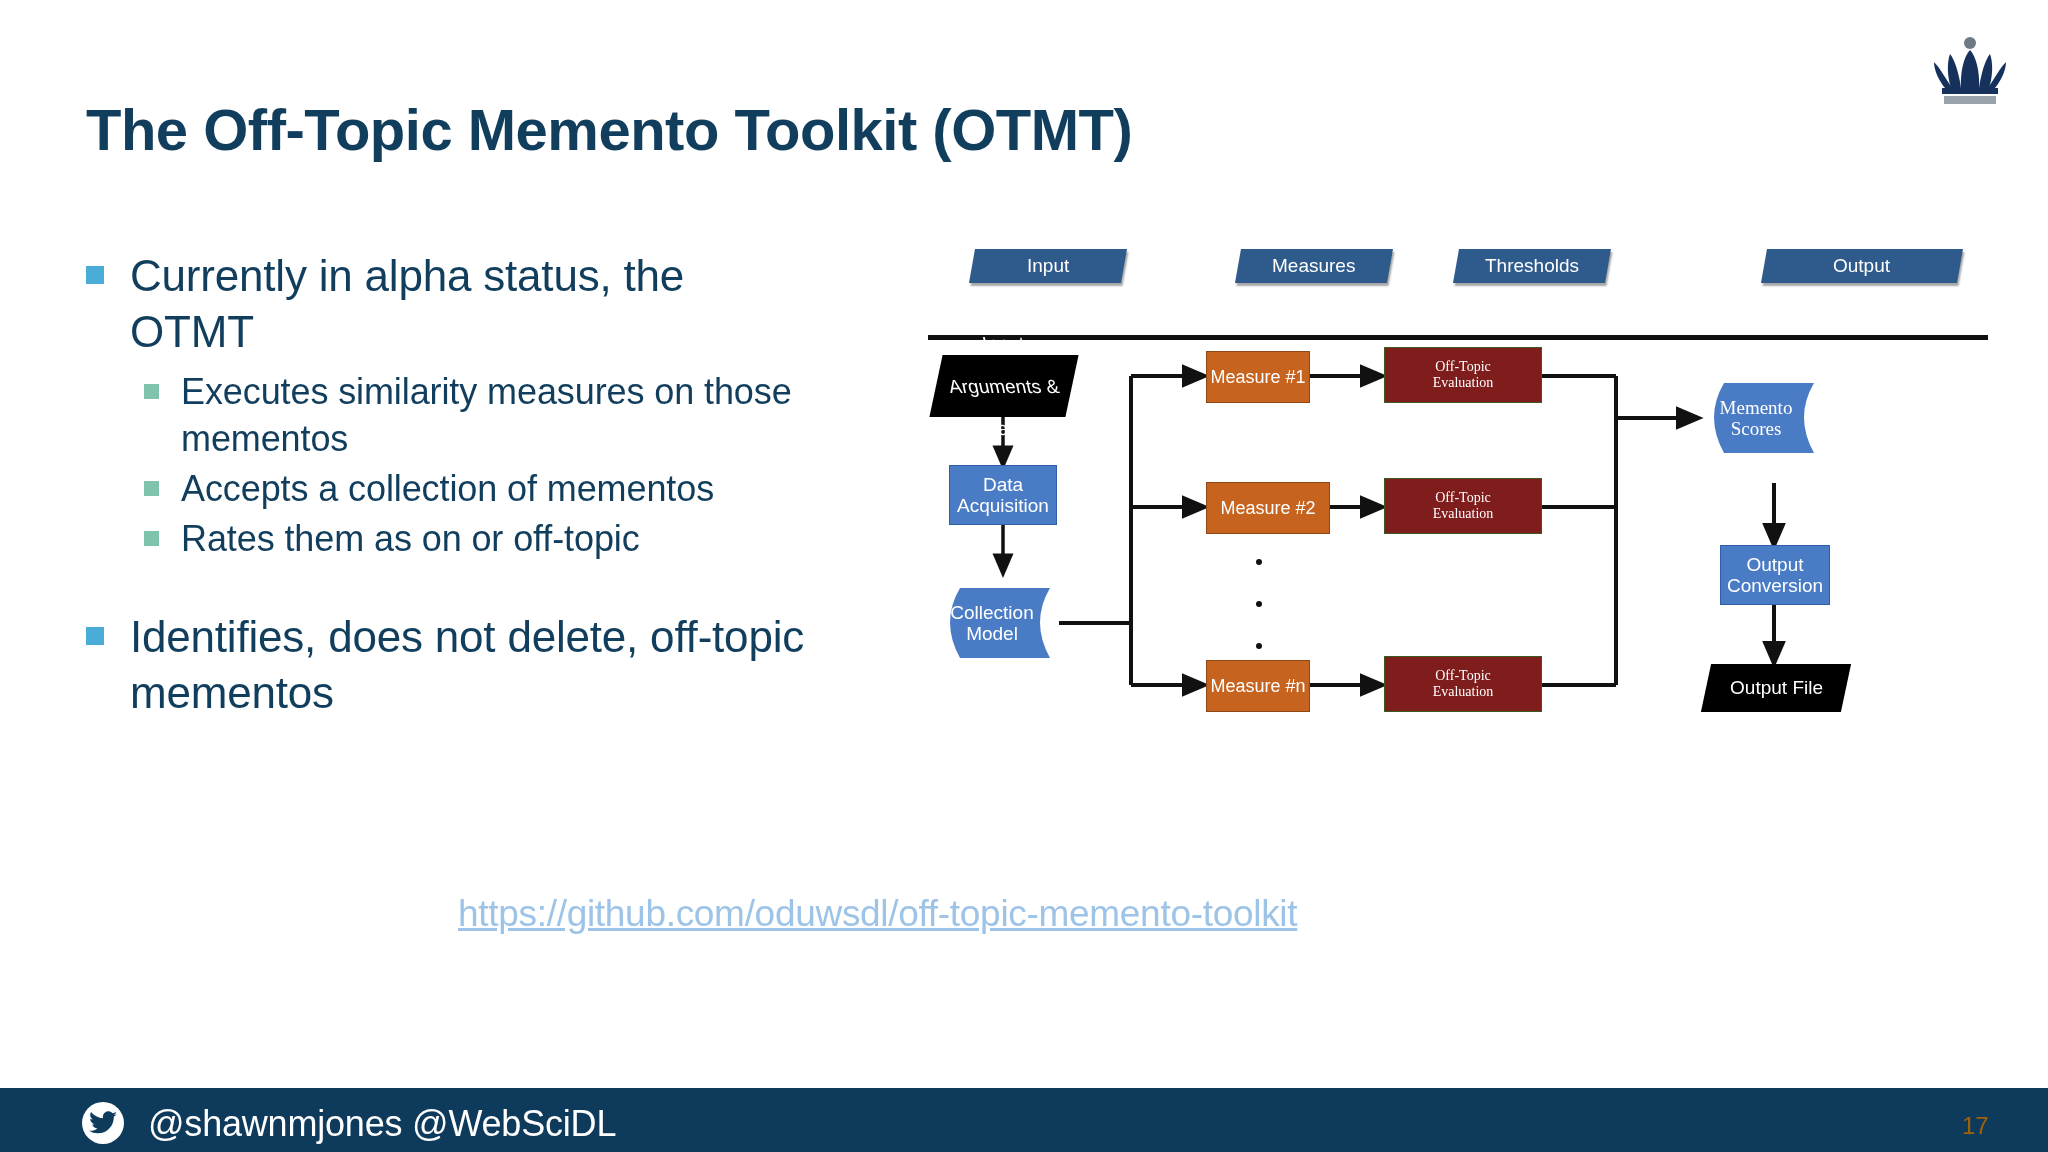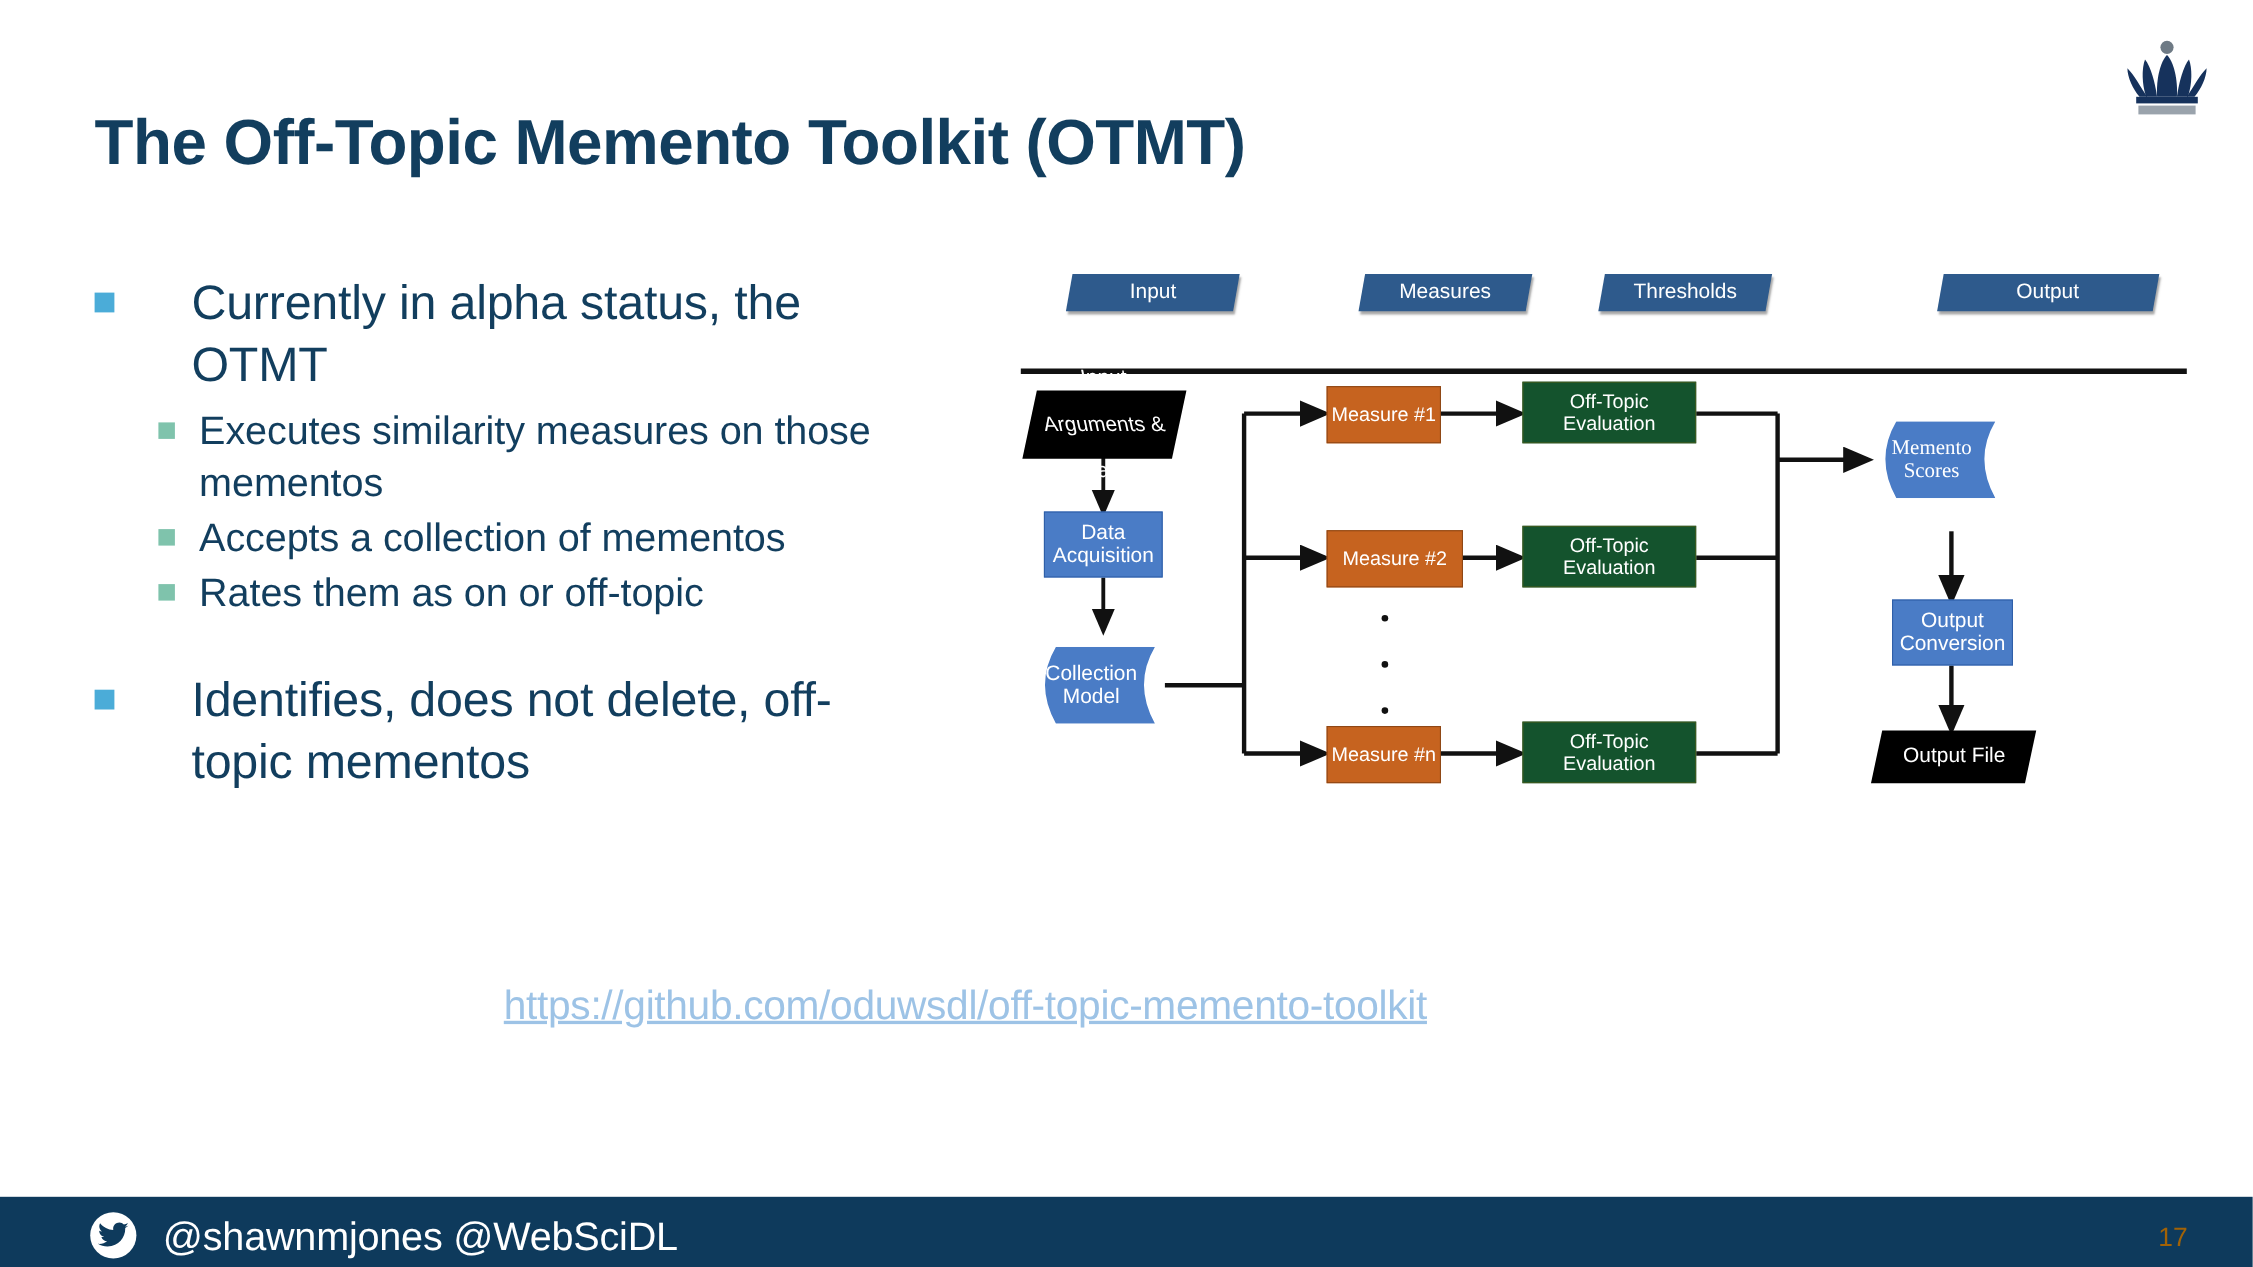--- a/index.html
+++ b/index.html
@@ -42,21 +42,20 @@
   #body-bullets {
     position: absolute;
     left: 86px;
     top: 248px;
     width: 720px;
   }
   .bullet-l1 {
     display: flex;
     align-items: flex-start;
     margin-bottom: 2px;
-    gap: 44px;
   }
   .bullet-l1 .marker {
     width: 18px;
     height: 18px;
     background: #4BACD8;
     flex: 0 0 auto;
     margin-top: 18px;
     margin-right: 26px;
   }
   .bullet-l1 .text {
@@ -156,23 +155,24 @@
     background: #4A7CC6;
     border: 1px solid #2F5FA8;
     font-size: 19px;
   }
   .node-orange {
     background: #C6631F;
     border: 1px solid #8F4715;
     font-size: 18px;
   }
   .node-green {
-    background: #14532d;
+    background: #7f1d1d;
     border: 1px solid #3C5A1E;
-    font-size: 18px;
+    font-size: 14px;
+    font-family: Liberation Serif, serif;
   }
   .node-doc {
     background: #4A7CC6;
     font-size: 19px;
     border-radius: 0;
     -webkit-clip-path: path("M 22 0 L 112 0 Q 92 34 112 70 L 22 70 Q 2 34 22 0 Z");
             clip-path: path("M 22 0 L 112 0 Q 92 34 112 70 L 22 70 Q 2 34 22 0 Z");
   }
 
   .vdots {

